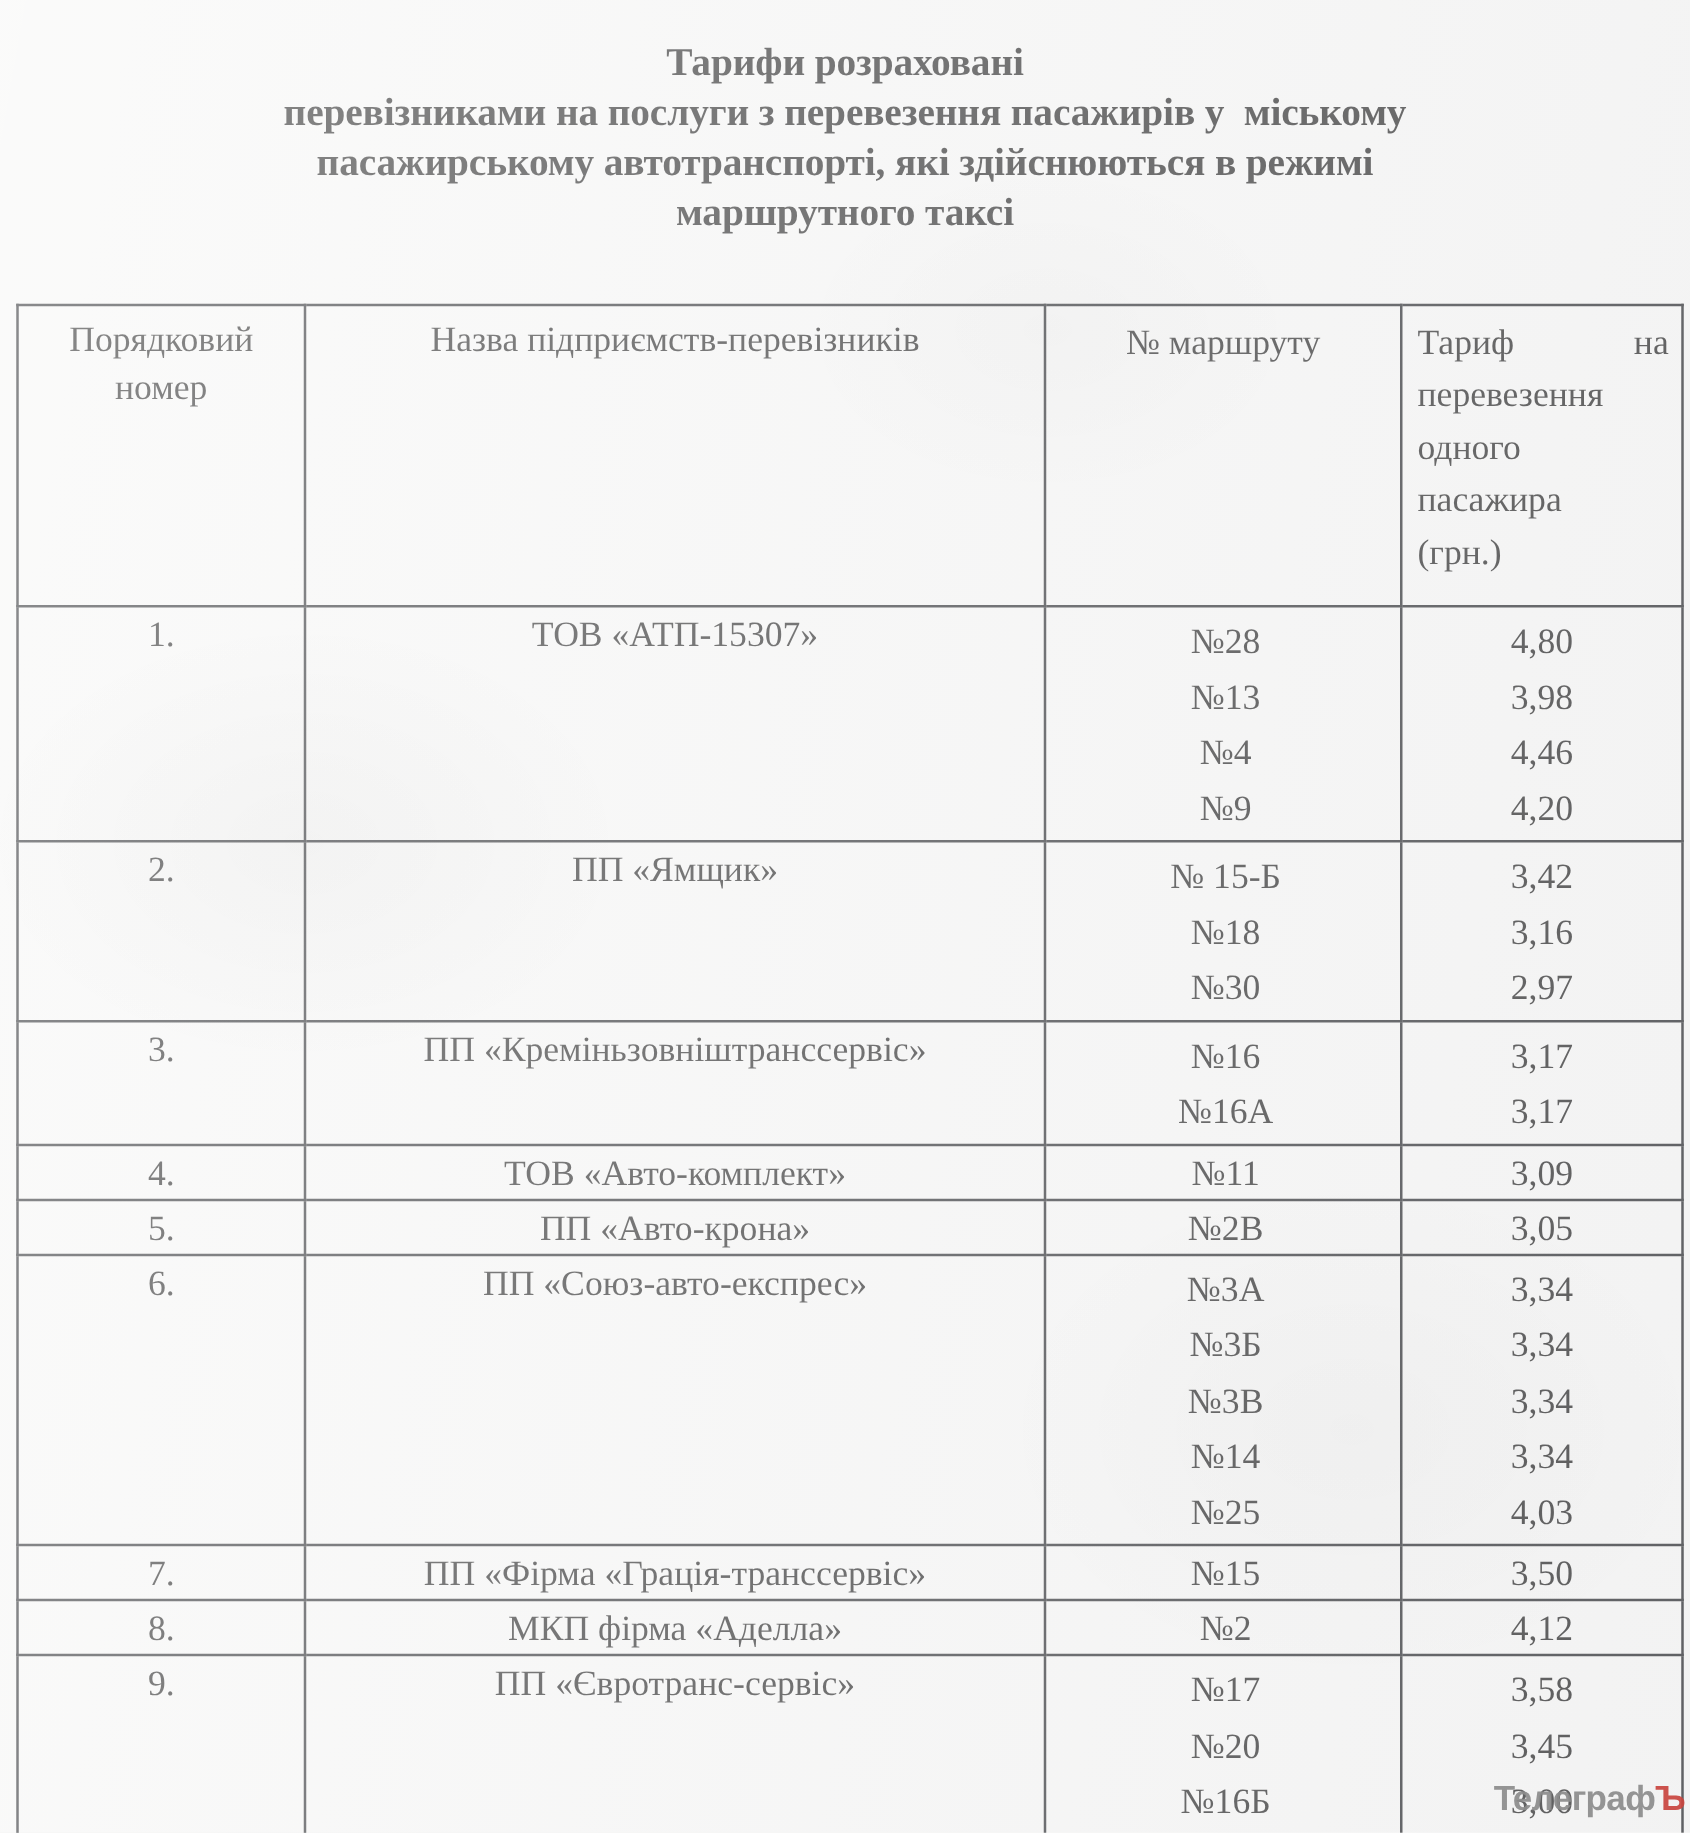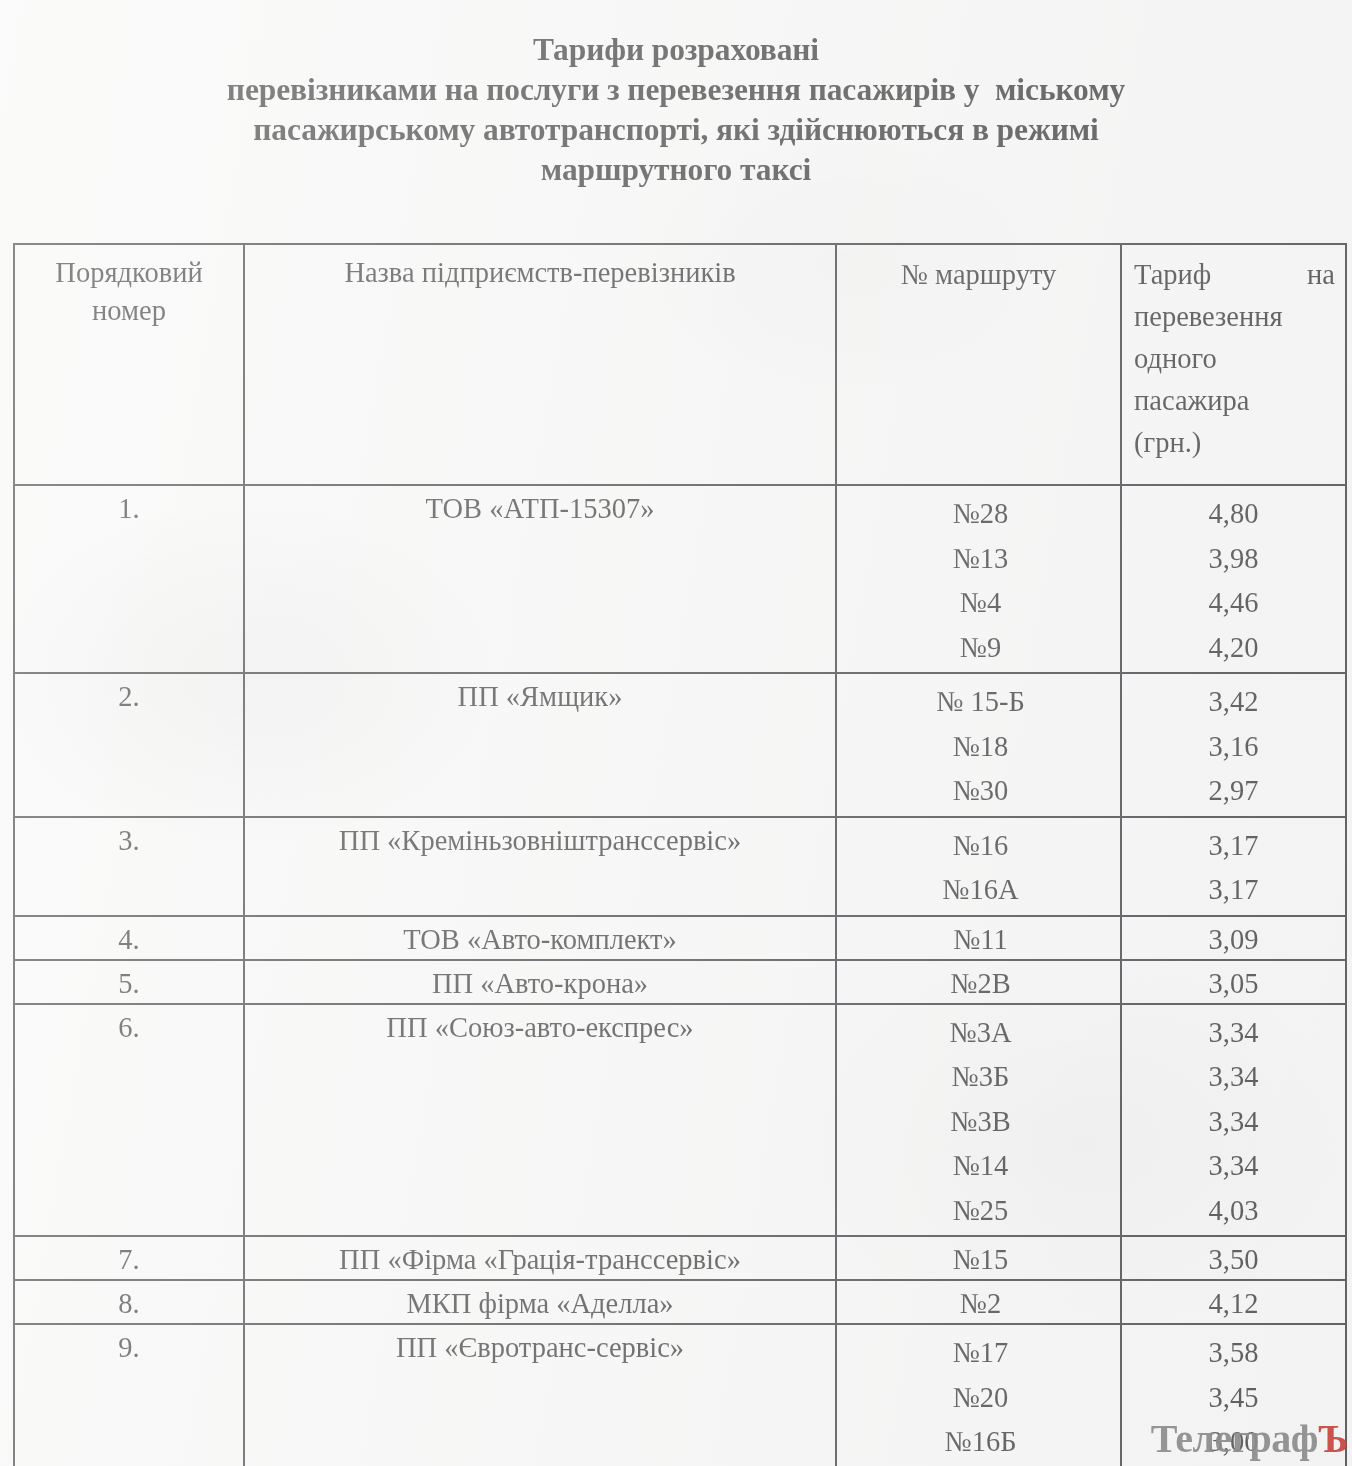--- a/index.html
+++ b/index.html
@@ -126,23 +126,23 @@
   tr.r1 .cell-route, tr.r1 .cell-tariff { line-height: 44.5px; }
   tr.r-single .cell-route, tr.r-single .cell-tariff {
     padding-top: 6px;
     line-height: 34px;
   }
 
   .watermark {
     position: absolute;
     right: 4px;
     bottom: 6px;
-    font-family: Liberation Serif, serif;
+    font-family: Liberation Sans, sans-serif;
     font-weight: bold;
-    font-size: 40px;
+    font-size: 28px;
     line-height: 42px;
     letter-spacing: -0.5px;
     color: #8d8d8d;
     opacity: 0.92;
     z-index: 60;
     user-select: none;
   }
   .watermark .wm-red { color: #c9453f; }
 </style>
 </head>

